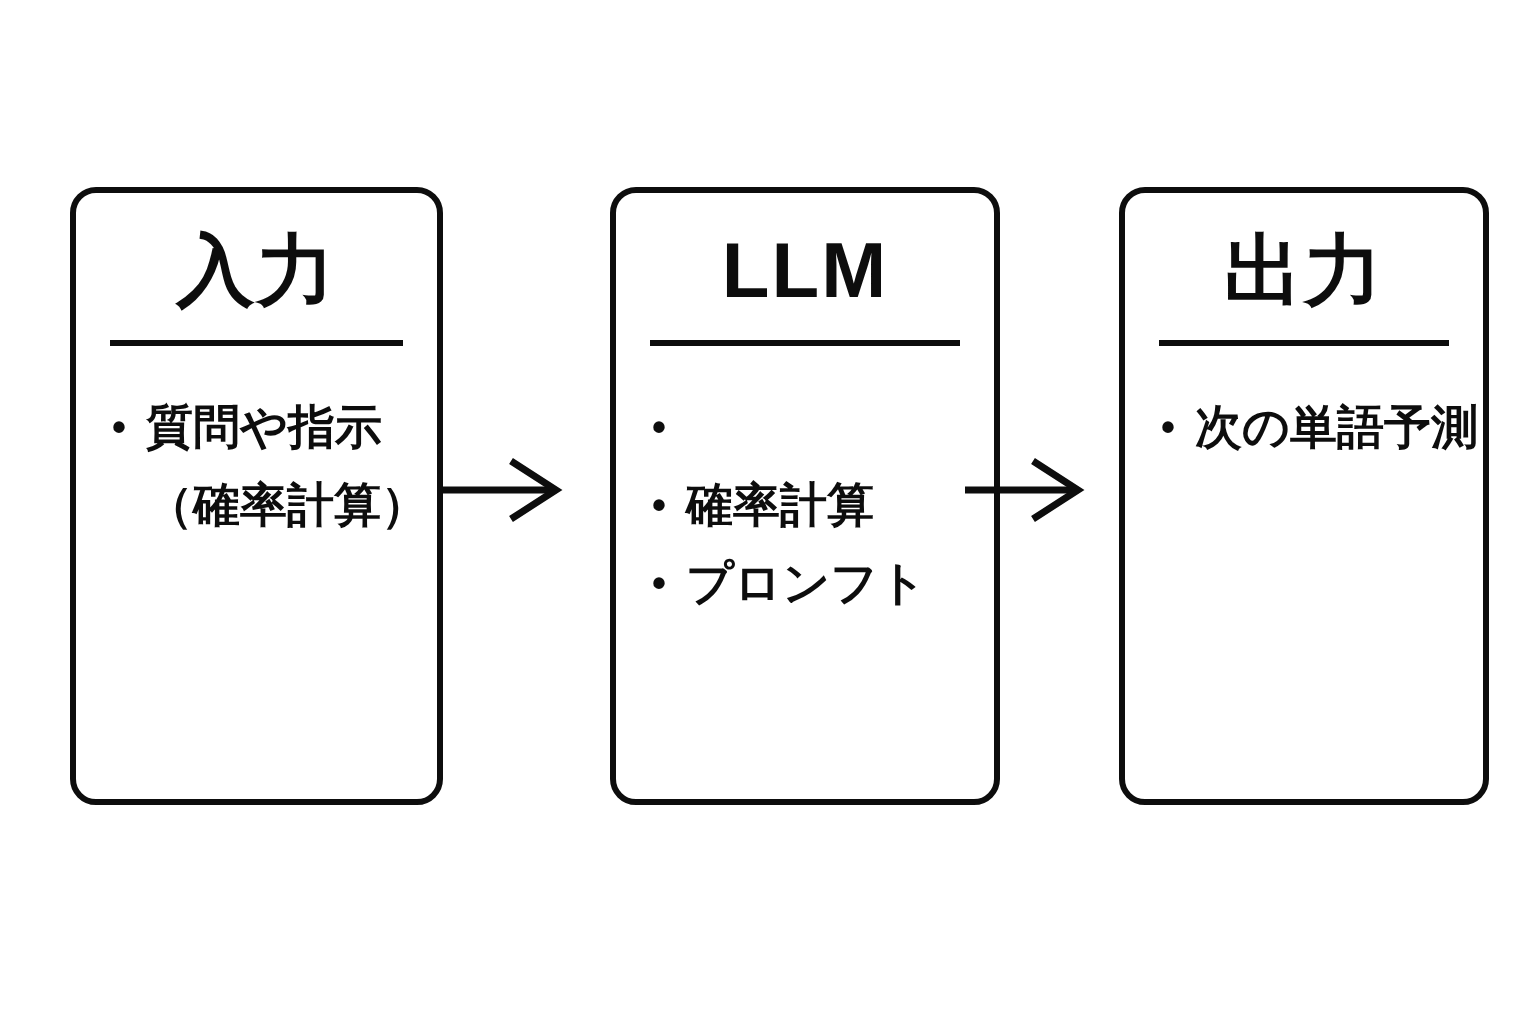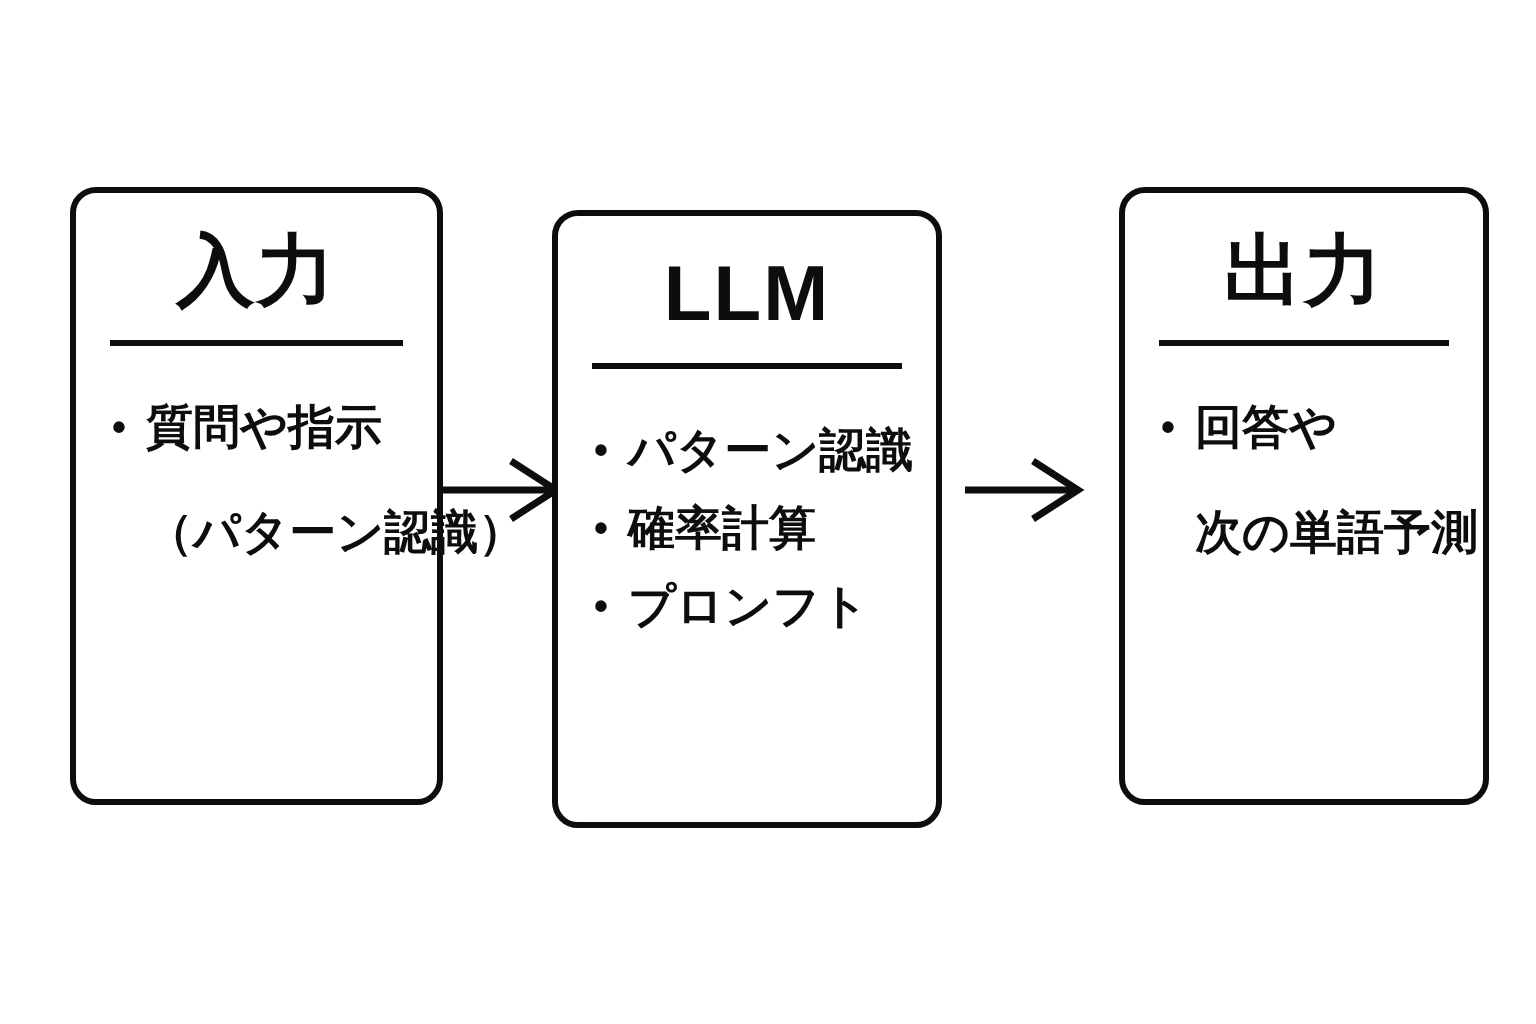--- a/index.html
+++ b/index.html
@@ -19,21 +19,21 @@
   .box {
     position: absolute;
     top: 187px;
     height: 618px;
     border: 6px solid #0d0d0d;
     border-radius: 26px;
     background: #ffffff;
     box-sizing: border-box;
   }
   .box-input  { left: 70px;   width: 373px; }
-  .box-llm    { left: 552px;  width: 390px; margin-top: 23px; }
+  .box-llm    { left: 610px;  width: 390px; }
   .box-output { left: 1119px; width: 370px; }
 
   .box-title {
     margin-top: 34px;
     text-align: center;
     font-size: 78px;
     font-weight: 800;
     line-height: 1.12;
     letter-spacing: 2px;
     color: #0d0d0d;
@@ -60,21 +60,20 @@
   }
   .bullet-dot {
     width: 34px;
     flex: 0 0 34px;
     font-size: 40px;
     line-height: 78px;
   }
   .bullet-lines {
     display: flex;
     flex-direction: column;
-    gap: 27px;
   }
   .bullet-line {
     white-space: nowrap;
   }
   .arrow {
     position: absolute;
     top: 450px;
   }
   .arrow svg { display: block; }
 </style>
@@ -84,42 +83,39 @@
 <div class="stage">
 
   <div class="box box-input">
     <div class="box-title">入力</div>
     <div class="title-underline"></div>
     <ul class="bullet-list">
       <li class="bullet-item">
         <span class="bullet-dot">•</span>
         <span class="bullet-lines">
           <span class="bullet-line">質問や指示</span>
-          <span class="bullet-line">（パターン認識）</span>
+          <span class="bullet-line">（確率計算）</span>
         </span>
       </li>
     </ul>
   </div>
 
   <div class="arrow" style="left: 443px;">
     <svg width="125" height="80" viewBox="0 0 125 80" xmlns="http://www.w3.org/2000/svg">
       <line x1="0" y1="40" x2="108" y2="40" stroke="#0d0d0d" stroke-width="7"></line>
       <polyline points="68,11 113,40 68,69" fill="none" stroke="#0d0d0d" stroke-width="7"></polyline>
     </svg>
   </div>
 
   <div class="box box-llm">
     <div class="box-title">LLM</div>
     <div class="title-underline"></div>
     <ul class="bullet-list">
       <li class="bullet-item">
         <span class="bullet-dot">•</span>
-        <span class="bullet-lines">
-          <span class="bullet-line">パターン認識</span>
-        </span>
       </li>
       <li class="bullet-item">
         <span class="bullet-dot">•</span>
         <span class="bullet-lines">
           <span class="bullet-line">確率計算</span>
         </span>
       </li>
       <li class="bullet-item">
         <span class="bullet-dot">•</span>
         <span class="bullet-lines">
@@ -136,20 +132,19 @@
     </svg>
   </div>
 
   <div class="box box-output">
     <div class="box-title">出力</div>
     <div class="title-underline"></div>
     <ul class="bullet-list">
       <li class="bullet-item">
         <span class="bullet-dot">•</span>
         <span class="bullet-lines">
-          <span class="bullet-line">回答や</span>
           <span class="bullet-line">次の単語予測</span>
         </span>
       </li>
     </ul>
   </div>
 
 </div>
 
 </body></html>

